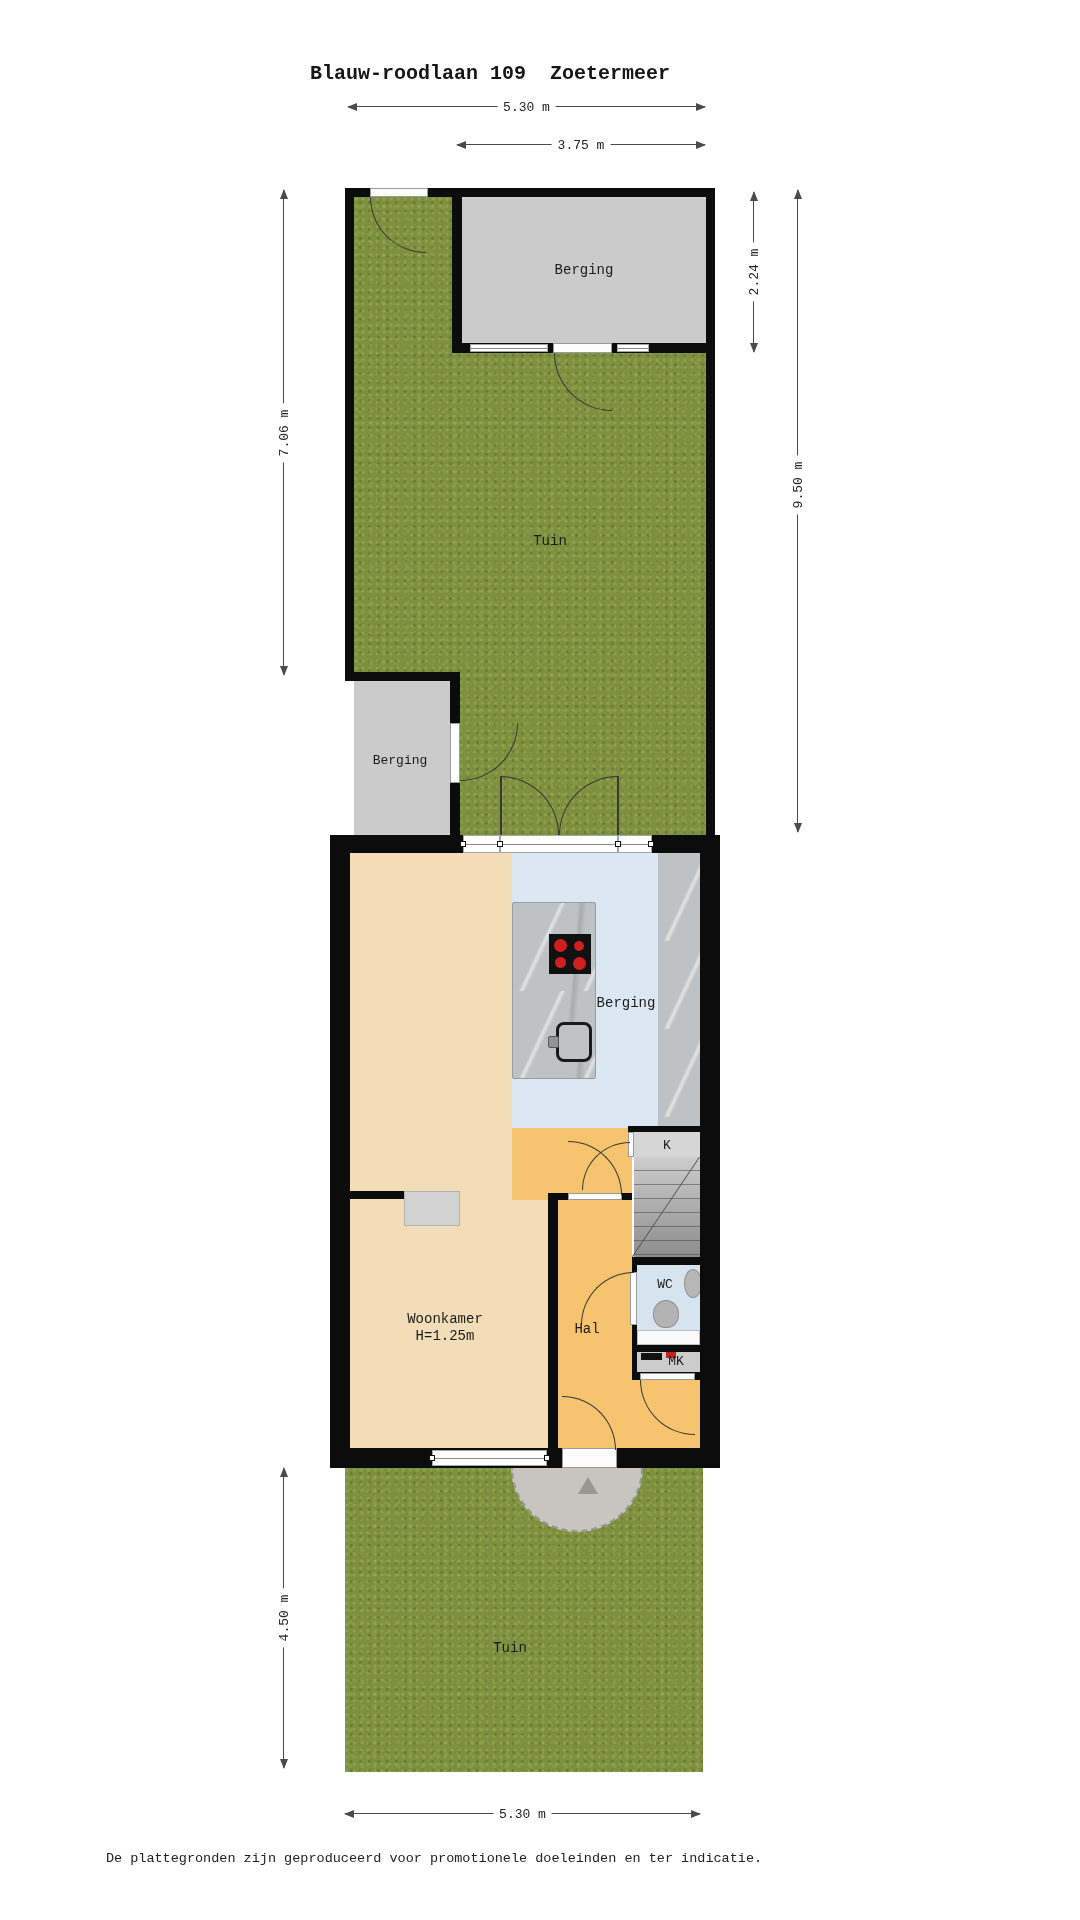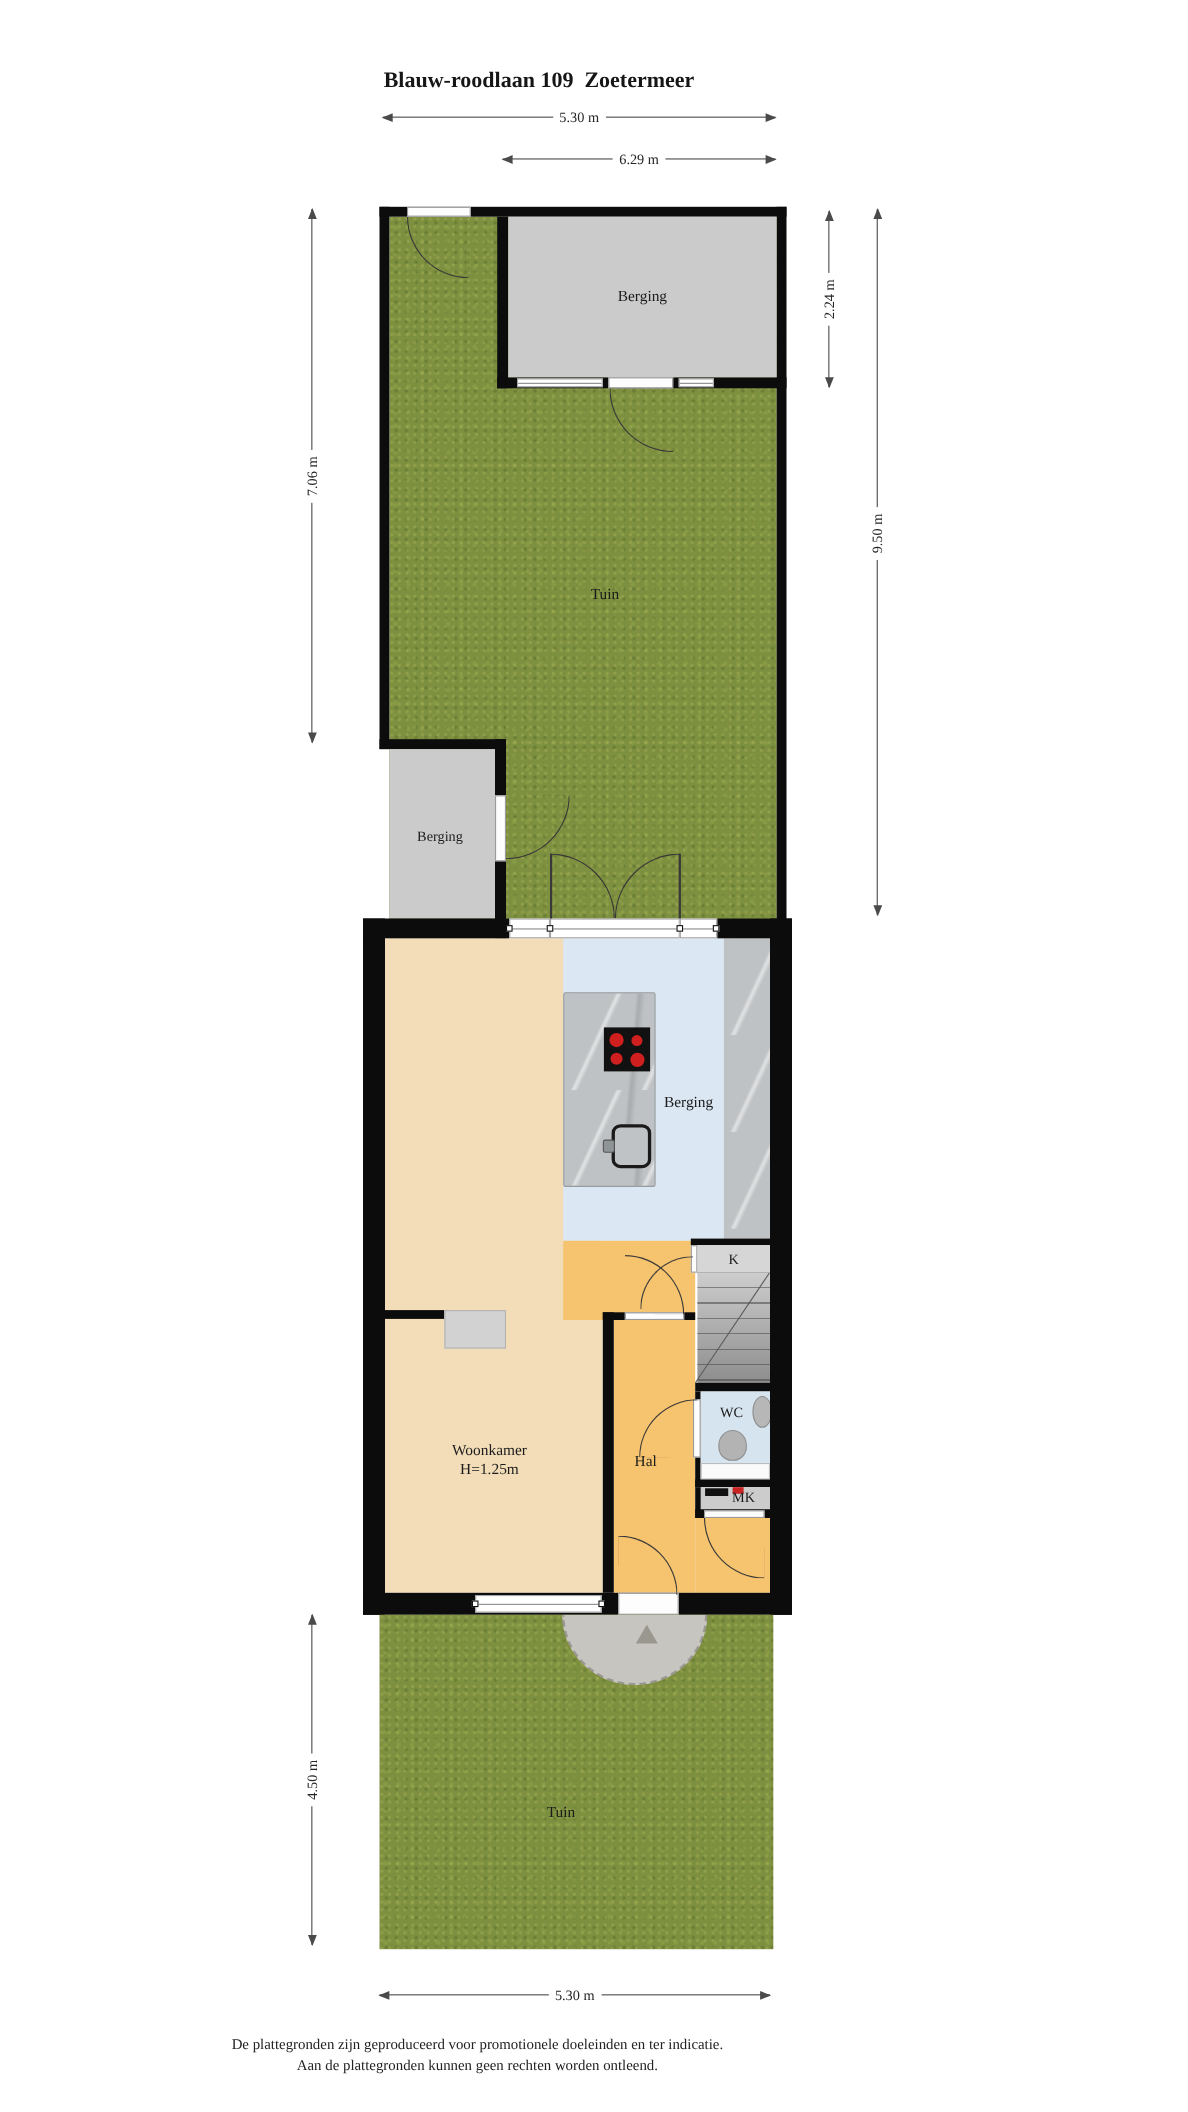--- a/index.html
+++ b/index.html
@@ -1,17 +1,17 @@
 <!DOCTYPE html>
 <html style="--wall: #0c0c0c; --grass: #7d9040; --storage: #cbcbcb; --living_floor: #f2ddb8; --hall_floor: #f6c36f; --kitchen_floor: #dbe7f2; --wc_floor: #d6e4ef; --counter: #bfc2c4; --porch: #c7c5c0; --dim: #4a4a4a;"><head>
 <meta charset="utf-8">
 <style>
   html,body{margin:0;padding:0;background:#fff;}
   #canvas{position:relative;width:1080px;height:1920px;background:#fff;overflow:hidden;
-          font-family:Liberation Serif, serif;}
+          font-family:Liberation Mono, monospace;}
   .abs{position:absolute;}
   .wall{position:absolute;background:var(--wall,#0c0c0c);}
   .grass{position:absolute;background-color:var(--grass,#7d9040);
     background-image:
       radial-gradient(circle at 30% 30%, rgba(255,235,130,.16) 1px, transparent 2px),
       radial-gradient(circle at 70% 60%, rgba(35,55,8,.22) 1px, transparent 2px),
       radial-gradient(circle at 45% 85%, rgba(195,215,95,.14) 1.5px, transparent 2.6px);
     background-size:7px 7px,9px 9px,12px 12px;}
   .store{position:absolute;background:var(--storage,#cbcbcb);}
   .marble{position:absolute;background-color:var(--counter,#bfc2c4);
@@ -65,21 +65,21 @@
 <div id="canvas">
 
   <div id="title">
     <div>Blauw-roodlaan 109  Zoetermeer</div>
   </div>
 
   <div class="dim-h" style="left:348px;top:106px;width:357px;">
     <span class="dlab">5.30 m</span>
     </div>
   <div class="dim-h" style="left:457px;top:144px;width:248px;">
-    <span class="dlab">6.29 m</span>
+    <span class="dlab">3.75 m</span>
     </div>
   <div class="dim-v" style="left:283px;top:190px;height:485px;">
     <span class="dlab-v">7.06 m</span>
     </div>
   <div class="dim-v" style="left:753px;top:192px;height:160px;">
     <span class="dlab-v">2.24 m</span>
     </div>
   <div class="dim-v" style="left:797px;top:190px;height:642px;">
     <span class="dlab-v" style="top:46%;">9.50 m</span>
     </div>
@@ -198,16 +198,15 @@
   <div class="lbl lbl-sm" style="left:676px;top:1361px;">MK</div>
   <div class="lbl" style="left:587px;top:1329px;">Hal</div>
   <div class="lbl" style="left:445px;top:1328px;">
     <div>Woonkamer</div>
     <div>H=1.25m</div>
   </div>
   <div class="lbl" style="left:510px;top:1648px;">Tuin</div>
 
   <div id="footer">
     <div>De plattegronden zijn geproduceerd voor promotionele doeleinden en ter indicatie.</div>
-    <div>Aan de plattegronden kunnen geen rechten worden ontleend.</div>
   </div>
 
 </div>
 
 </body></html>

